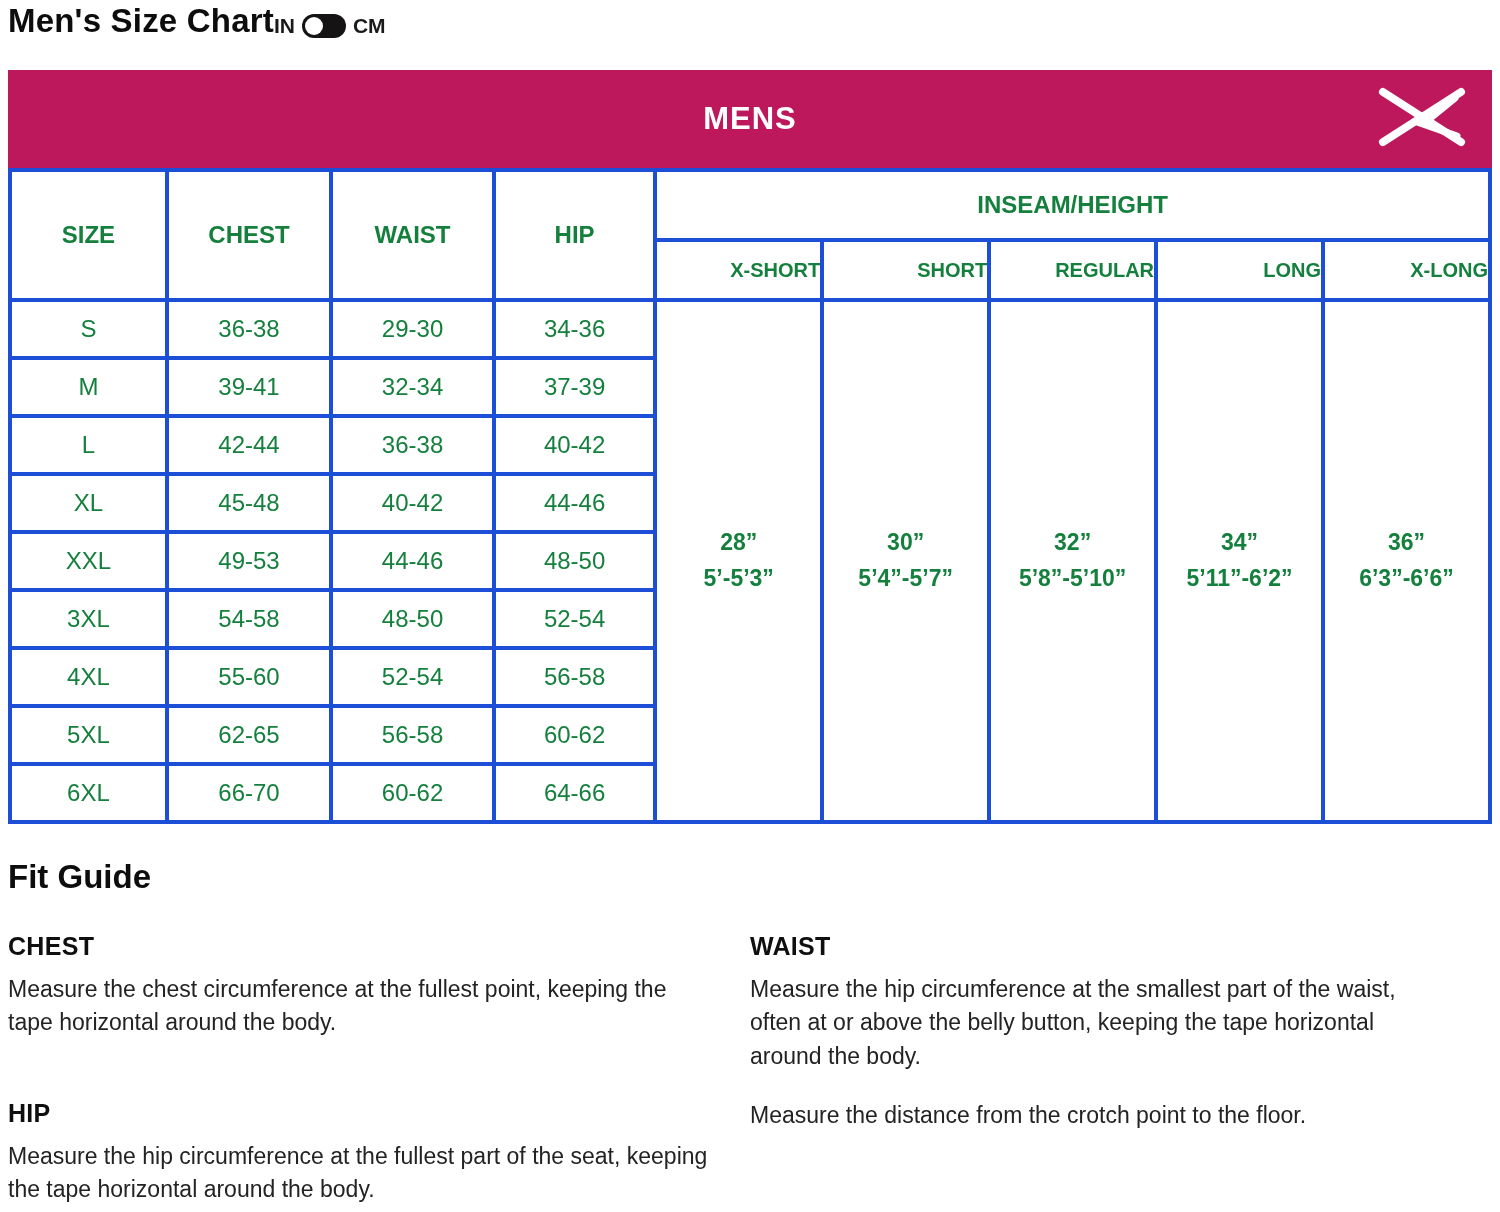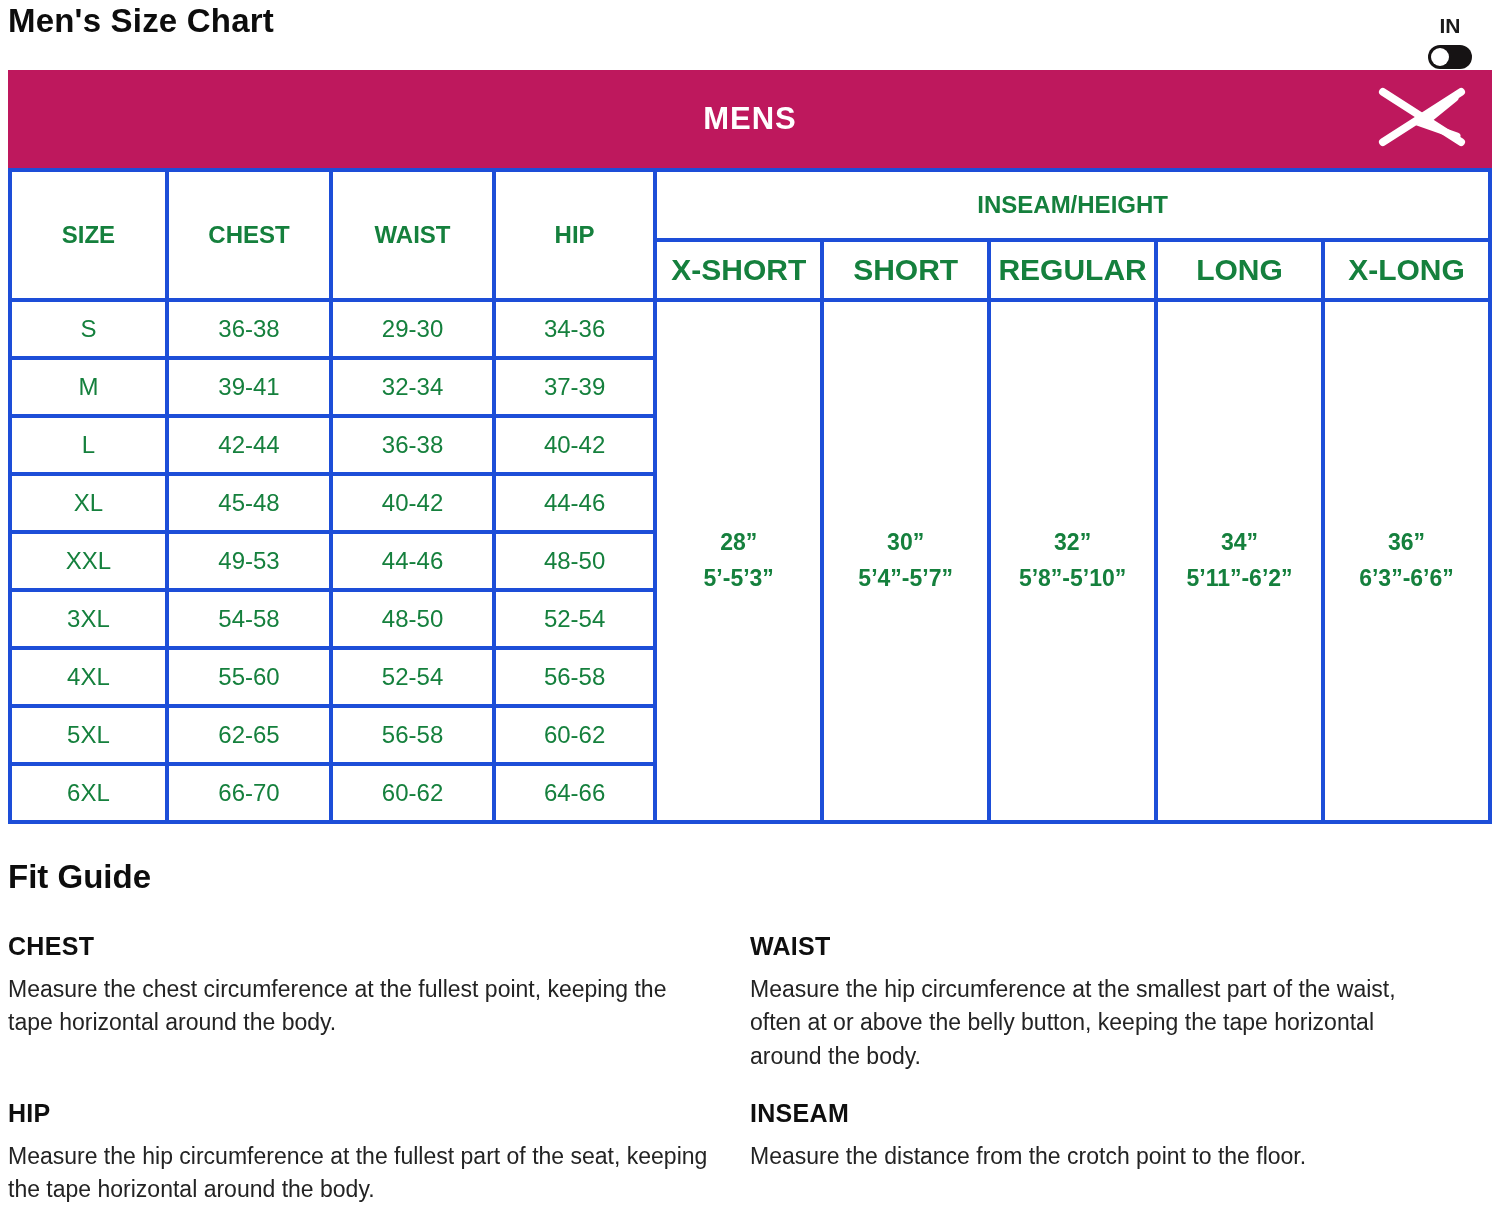--- a/index.html
+++ b/index.html
@@ -6,27 +6,27 @@
   html, body {
     margin: 0; padding: 0;
     width: 1500px; height: 1212px;
     background: #ffffff;
     font-family: "Liberation Sans", sans-serif;
     color: #111111;
     overflow: hidden;
   }
   
   .top-row {
-    display: flex; justify-content: space-between; align-items: flex-start;
+    display: flex; align-items: flex-start;
     padding: 2px 14px 0 8px; height: 64px;
   }
   .page-title {
     font-size: 33px; font-weight: 700; margin: 0; letter-spacing: 0.2px; color: #0d0d0d;
   }
-  .unit-toggle-group { display: flex; align-items: center; gap: 7px; margin-top: 12px; margin-right: 14px; flex-direction: column; }
+  .unit-toggle-group { display: flex; align-items: center; gap: 7px; margin-top: 12px; margin-right: 14px; }
   .toggle-label { font-size: 21px; font-weight: 700; color: #1a1a1a; }
   .toggle-pill {
     width: 44px; height: 24px; background: #161314; border-radius: 13px;
     position: relative; cursor: pointer;
   }
   .toggle-knob {
     position: absolute; left: 3px; top: 3px; width: 18px; height: 18px;
     background: #ffffff; border-radius: 50%;
   }
   
@@ -39,21 +39,21 @@
   
   table.size-table {
     width: 1484px; margin: 0 8px; border-collapse: collapse; table-layout: fixed;
     border: 4px solid #000;
   }
   .size-table th, .size-table td {
     border: 4px solid #1d4ed8; text-align: center; vertical-align: middle;
     padding: 0; color: #15803d;
   }
   .size-table thead tr.main-head th { font-size: 24px; font-weight: 700; height: 70px; }
-  .size-table thead tr.sub-head th { font-size: 30px; font-weight: 700; height: 60px; }
+  .size-table thead tr.sub-head th { font-size: 20px; font-weight: 700; height: 60px; text-align: right; }
   .size-table thead { border-bottom: 4px solid #000; }
   .size-table tbody td { font-size: 24px; font-weight: 400; height: 58px; }
   .size-table td.inseam-cell { font-size: 23px; line-height: 1.55; font-weight: 700; }
   
   .fit-guide { margin: 34px 8px 0 8px; }
   .fit-guide-title { font-size: 33px; font-weight: 700; margin: 0 0 36px 0; color: #0d0d0d; }
   .fg-grid {
     display: grid; grid-template-columns: 742px auto; row-gap: 26px; column-gap: 0;
   }
   .fg-section h3 {
@@ -203,17 +203,16 @@
     </div>
     <div class="fg-section">
       <h3>WAIST</h3>
       <p>Measure the hip circumference at the smallest part of the waist, often at or above the belly button, keeping the tape horizontal around the body.</p>
     </div>
     <div class="fg-section">
       <h3>HIP</h3>
       <p>Measure the hip circumference at the fullest part of the seat, keeping the tape horizontal around the body.</p>
     </div>
     <div class="fg-section">
-      <h3>INSEAM</h3>
       <p>Measure the distance from the crotch point to the floor.</p>
     </div>
   </div>
 </div>
 
 </body></html>

